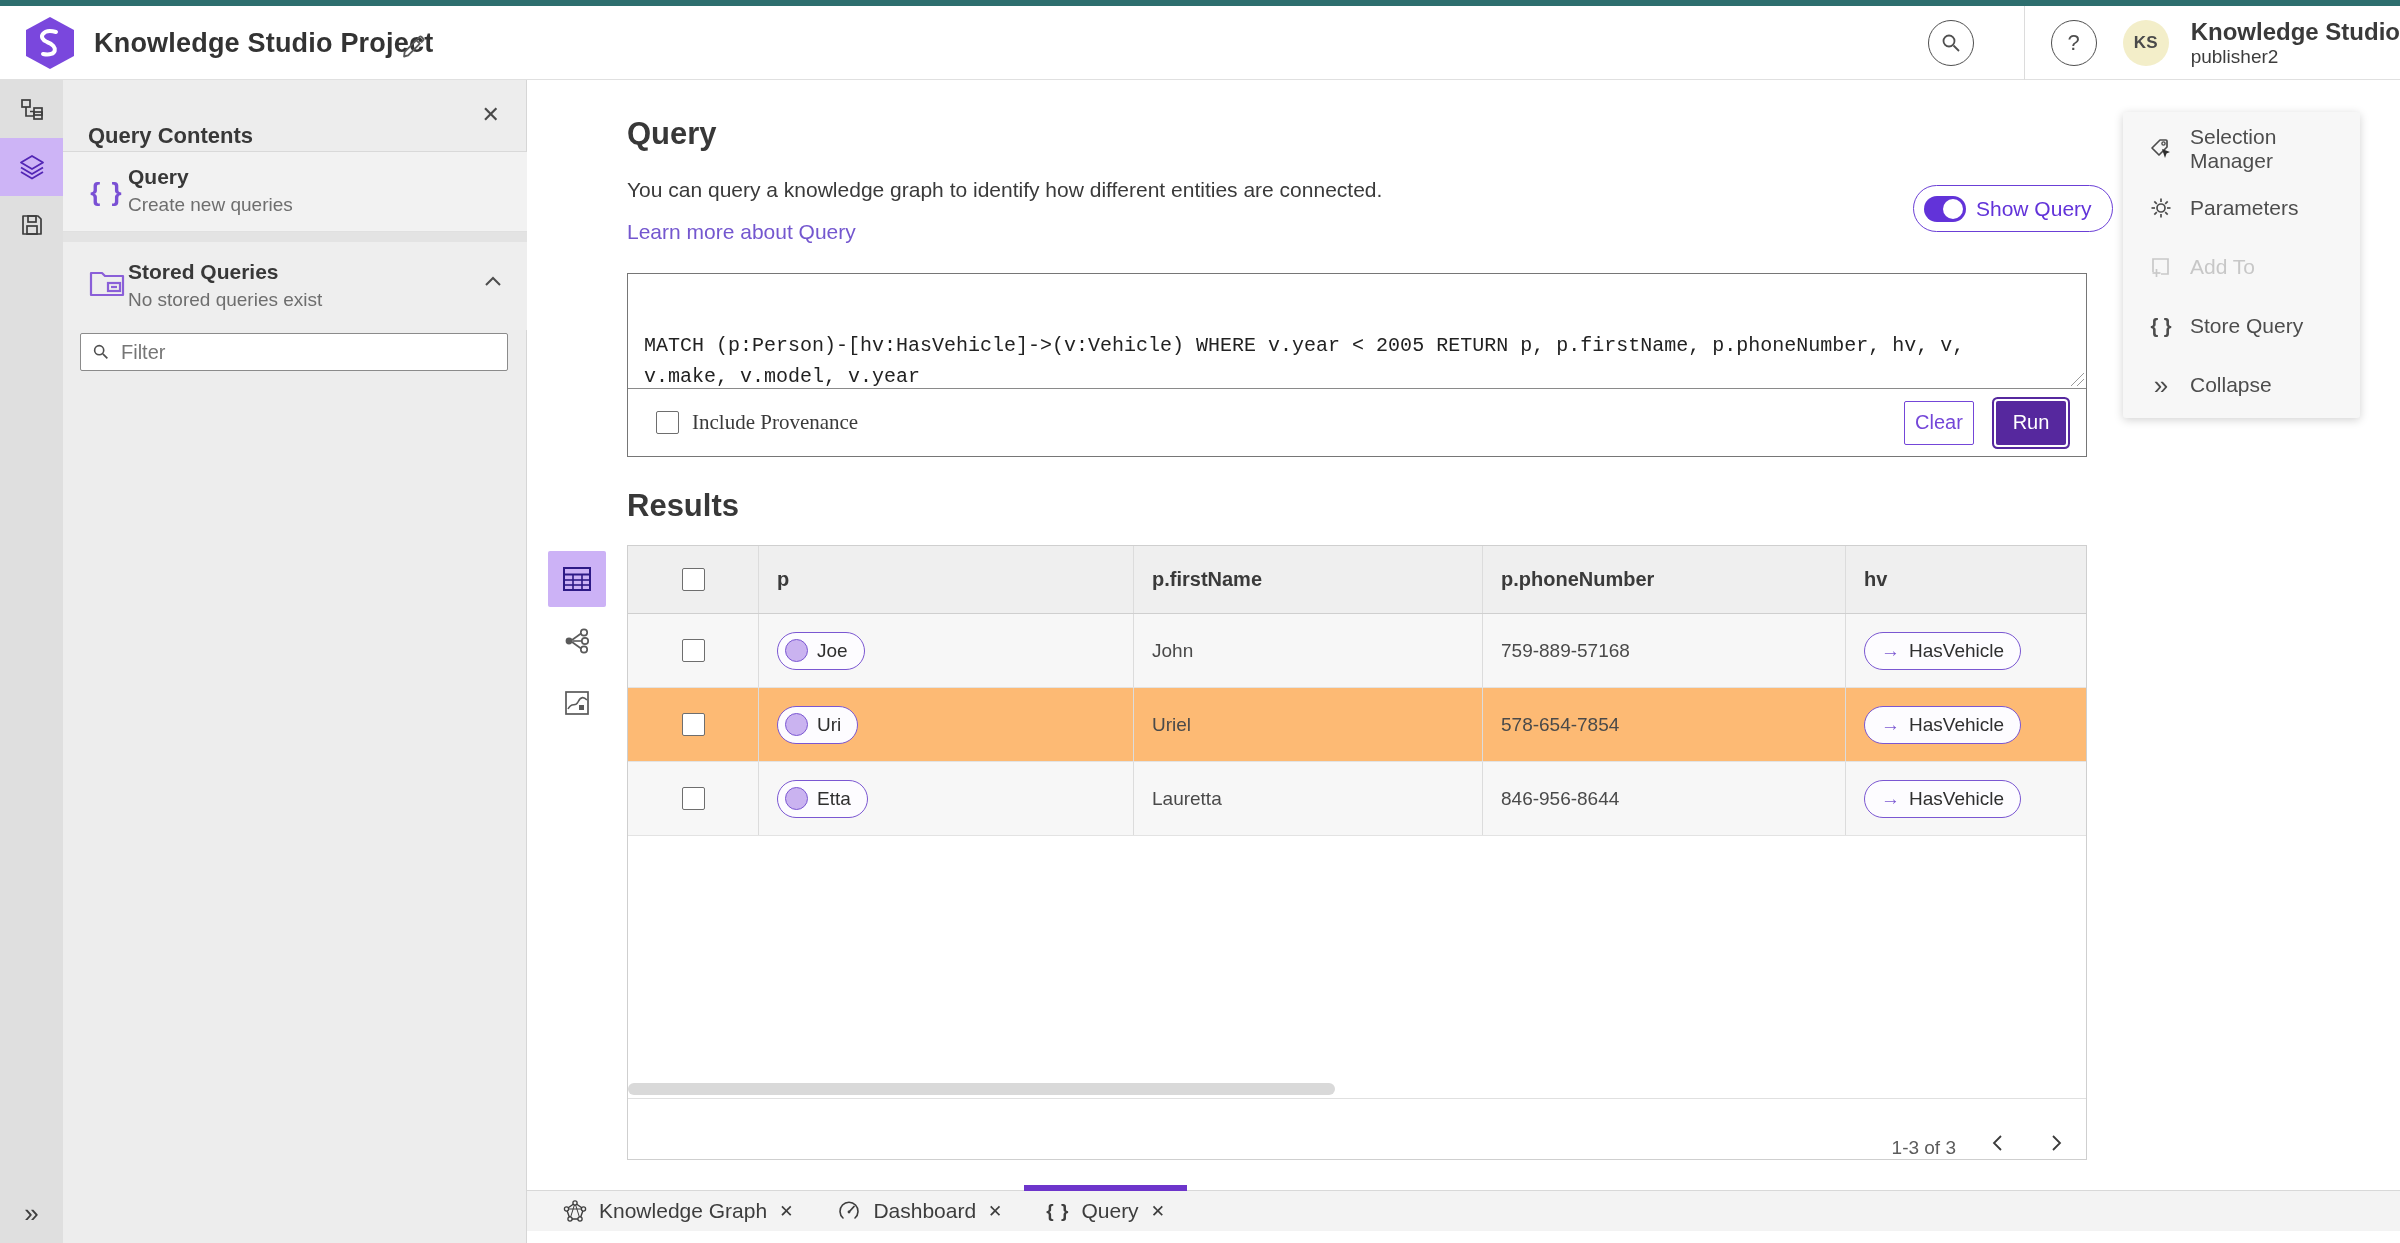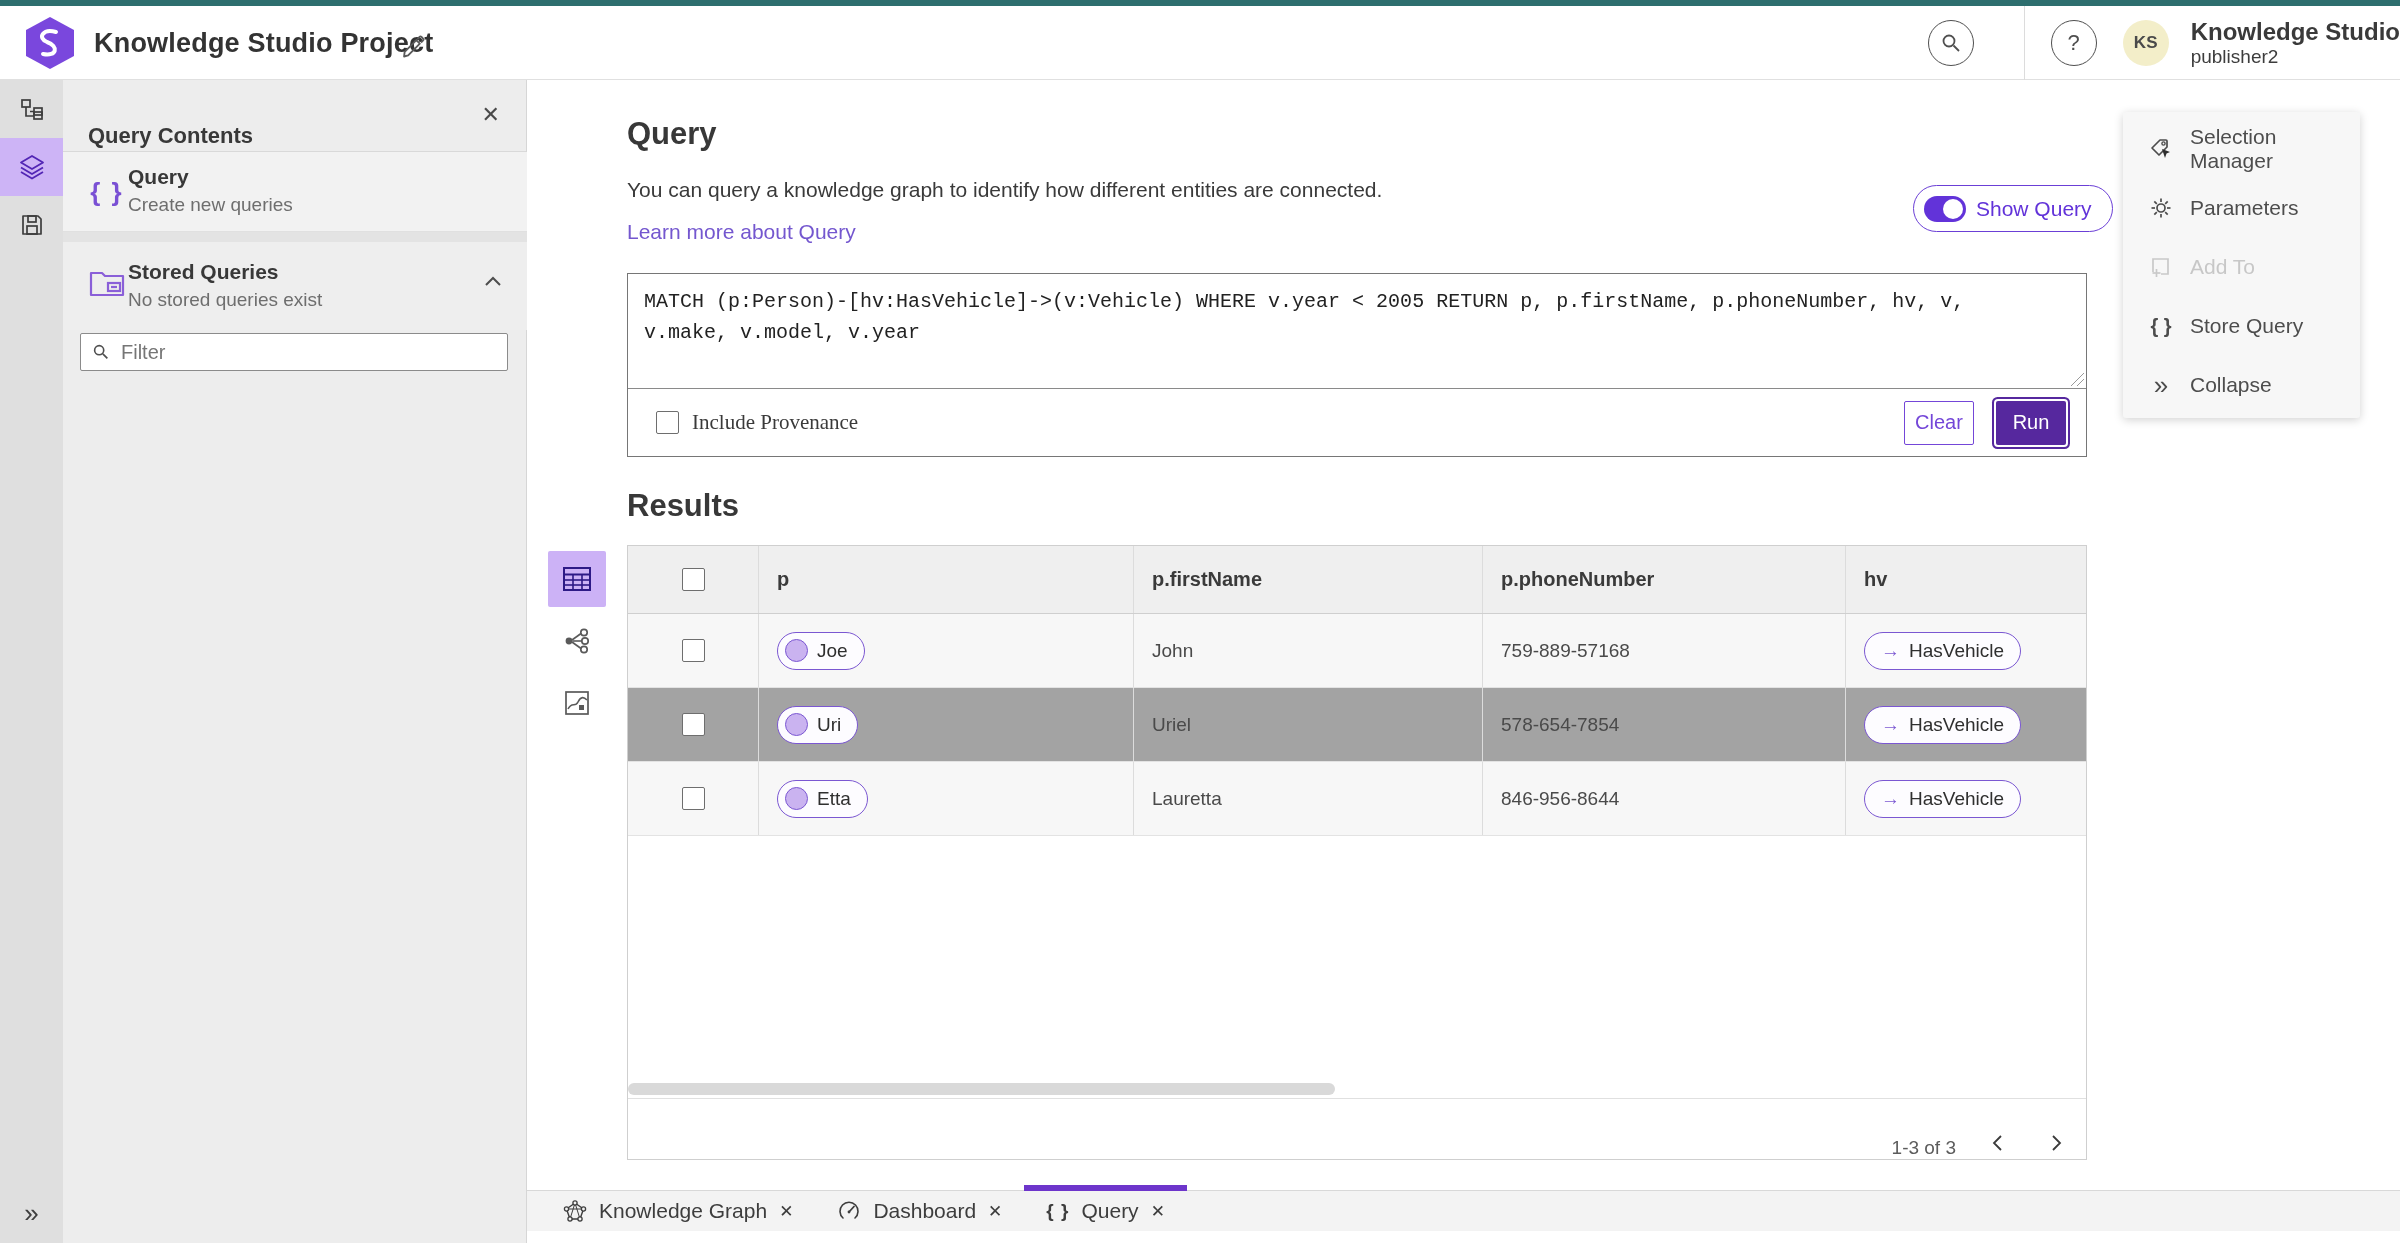--- a/index.html
+++ b/index.html
@@ -53,21 +53,21 @@
   .q-title { position:absolute; left:100px; top:36px; font-size:31px; font-weight:700; color:#383838; }
   .q-desc { position:absolute; left:100px; top:98px; font-size:21px; color:#3a3a3a; }
   .q-link { position:absolute; left:100px; top:140px; font-size:21px; color:#7457cf; cursor:pointer; }
   .show-query { position:absolute; left:1386px; top:105px; height:47px; border:1.5px solid #6b3fd6; border-radius:26px; background:#fff; display:flex; align-items:center; gap:10px; padding:0 20px 0 10px; cursor:pointer; }
   .toggle { width:42px; height:26px; border-radius:13px; background:#6233d9; position:relative; }
   .toggle-knob { position:absolute; right:3px; top:3px; width:20px; height:20px; border-radius:50%; background:#fff; }
   .show-query-label { font-size:21px; color:#6233d9; }
 
   .query-box { position:absolute; left:100px; top:193px; width:1460px; height:184px; border:1px solid #767676; background:#fff; }
   .query-text-area { position:relative; height:115px; border-bottom:1px solid #8a8a8a; padding:12px 16px; cursor:text; }
-  .query-text { width:1370px; font-family:"Liberation Mono", monospace; font-size:20px; line-height:31px; color:#222; word-break:break-word; }
+  .query-text { width:1370px; font-family:"Liberation Mono", monospace; font-size:20px; line-height:31px; color:#222; word-break:break-word;margin-top:44px; }
   .resize-handle { position:absolute; right:2px; bottom:2px; width:14px; height:14px; background:
     linear-gradient(135deg, transparent 0 50%, #9a9a9a 50% 56%, transparent 56% 72%, #9a9a9a 72% 78%, transparent 78%); }
   .query-footer { position:relative; height:67px; display:flex; align-items:center; padding:0 14px 0 28px; }
   .checkbox { width:23px; height:23px; border:1.5px solid #6e6e6e; border-radius:2px; background:#fff; cursor:pointer; flex:none; }
   .prov-label { font-size:21px; color:#3a3a3a; margin-left:13px;font-family:Liberation Serif, serif; }
   .footer-spacer { flex:1; }
   .btn-clear { width:70px; height:44px; background:#fff; border:1px solid #7446d8; border-radius:2px; color:#7446d8; font-size:20px; font-family:"Liberation Sans",sans-serif; cursor:pointer; margin-right:22px; }
   .btn-run { width:70px; height:44px; background:#56289e; border:none; border-radius:2px; color:#fff; font-size:20px; font-family:"Liberation Sans",sans-serif; cursor:pointer; box-shadow:0 0 0 2px #ffffff, 0 0 0 4px #56289e; margin-right:6px; }
 
   .r-title { position:absolute; left:100px; top:408px; font-size:31px; font-weight:700; color:#383838; }
@@ -75,21 +75,21 @@
   
   .view-switch { position:absolute; left:21px; top:471px; width:58px; }
   .view-btn { width:58px; height:56px; display:flex; align-items:center; justify-content:center; cursor:pointer; margin-bottom:6px; border-radius:2px; }
   .view-btn.active { background:#ccb2f6; }
 
   
   .table-wrap { position:absolute; left:100px; top:465px; width:1460px; height:615px; border:1px solid #cfcfcf; background:#fff; }
   .t-header { display:grid; grid-template-columns:131px 375px 349px 363px 240px; height:68px; background:#efefef; border-bottom:1px solid #cfcfcf; }
   .t-row { display:grid; grid-template-columns:131px 375px 349px 363px 240px; height:74px; border-bottom:1px solid #e3e3e3; }
   .t-row.odd { background:#f7f7f7; }
-  .t-row.even { background:#a3a3a3; }
+  .t-row.even { background:#fdba74; }
   .cell { display:flex; align-items:center; padding-left:18px; border-right:1px solid #dcdcdc; font-size:19px; color:#4a4a4a; }
   .cell:last-child { border-right:none; }
   .cell.cb { justify-content:center; padding-left:0; }
   .t-header .cell { font-size:20px; font-weight:700; color:#3a3a3a; }
   .pill-person { display:inline-flex; align-items:center; gap:9px; height:38px; padding:0 16px 0 7px; border:1.5px solid #7b57d2; border-radius:19px; background:#fdfcff; cursor:pointer; }
   .pill-circle { width:23px; height:23px; border-radius:50%; background:#cab3f0; border:1.5px solid #7b57d2; }
   .pill-label { font-size:19px; color:#2f2f2f; }
   .pill-edge { display:inline-flex; align-items:center; gap:9px; height:38px; padding:0 16px; border:1.5px solid #7b57d2; border-radius:19px; background:#fdfcff; cursor:pointer; }
   .pill-arrow { color:#7b57d2; font-size:19px; }
   .h-scrollbar { position:absolute; left:0; top:537px; width:707px; height:12px; background:#d9d9d9; border-radius:6px; cursor:pointer; }

